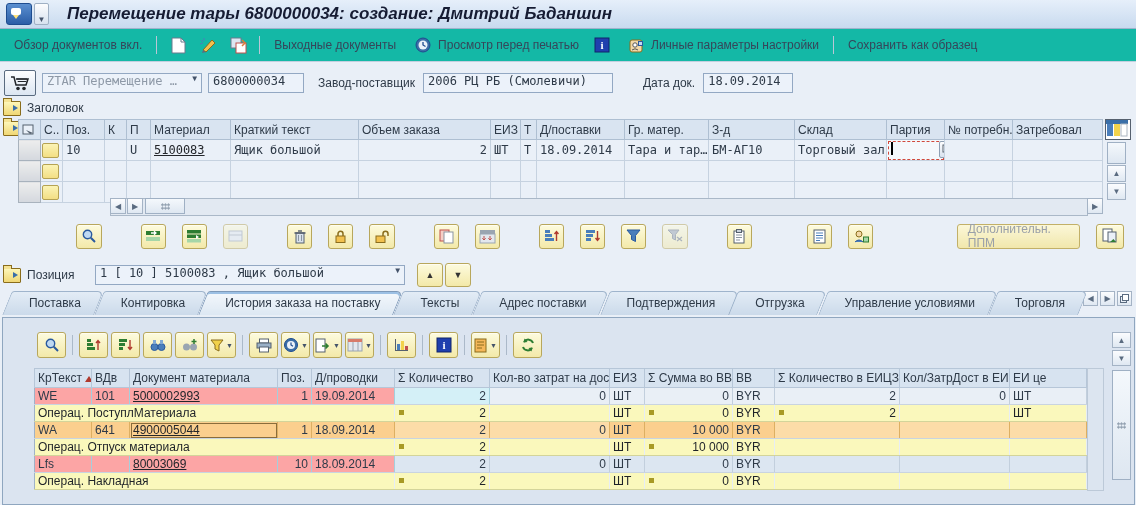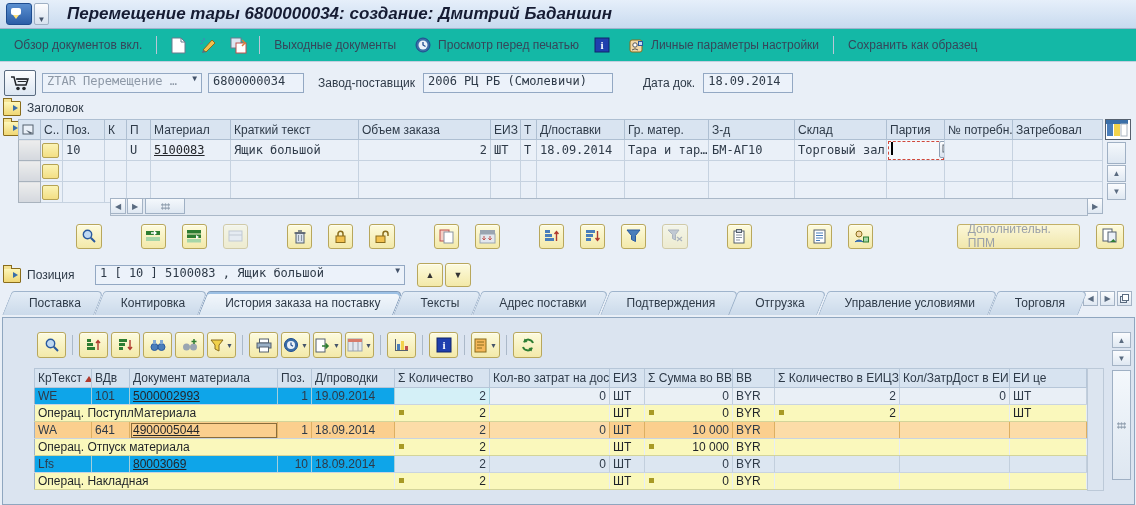--- a/index.html
+++ b/index.html
@@ -109,21 +109,21 @@
   .abtn .dd{font-size:7px;color:#44536A;}
   .alvsep{width:1px;height:20px;background:#ABB9C9;margin:0 3px;}
 
   .alv{position:absolute;left:31px;top:50px;width:1052px;background:#E7EDF5;border:1px solid #9FB2C8;font-size:12px;}
   .alv th{background:#D7E3F0;border:1px solid #B6C6D8;height:18px;font-weight:normal;text-align:left;
     padding:0 3px;white-space:nowrap;overflow:hidden;position:relative;}
   .alv td{border-right:1px solid #C2CFDD;border-bottom:1px solid #C9D4E0;height:16px;padding:0 3px;
     white-space:nowrap;overflow:hidden;}
   .sortmark{display:inline-block;margin-left:3px;width:0;height:0;border-left:4px solid transparent;
     border-right:4px solid transparent;border-bottom:6px solid #B03A2E;vertical-align:middle;}
-  td.ckey{background:#0ea5e9;border-right-color:#A4CFDC;}
+  td.ckey{background:#fca5a5;border-right-color:#A4CFDC;}
   td.ckey2{background:#D4F0F7;border-right-color:#A4CFDC;}
   td.cpale{background:#E9EFF6;}
   td.cblue{background:#DCE6F1;}
   td.camber{background:#FBCF8E;border-right-color:#DDAF62;}
   td.camber2{background:#FCDCA8;border-right-color:#DDAF62;}
   tr.sub td{background:#FAF8BC;font-weight:normal;color:#1E2228;border-right-color:transparent;
     border-bottom:1px solid #D3D49A;}
   td.mk{position:relative;}
   td.mk::before{content:"";position:absolute;left:4px;top:50%;margin-top:-3px;width:5px;height:5px;background:#A89A25;}
   .cellfocus{outline:1px solid #8A6D3B;outline-offset:-2px;background:#FDE7BC;}

